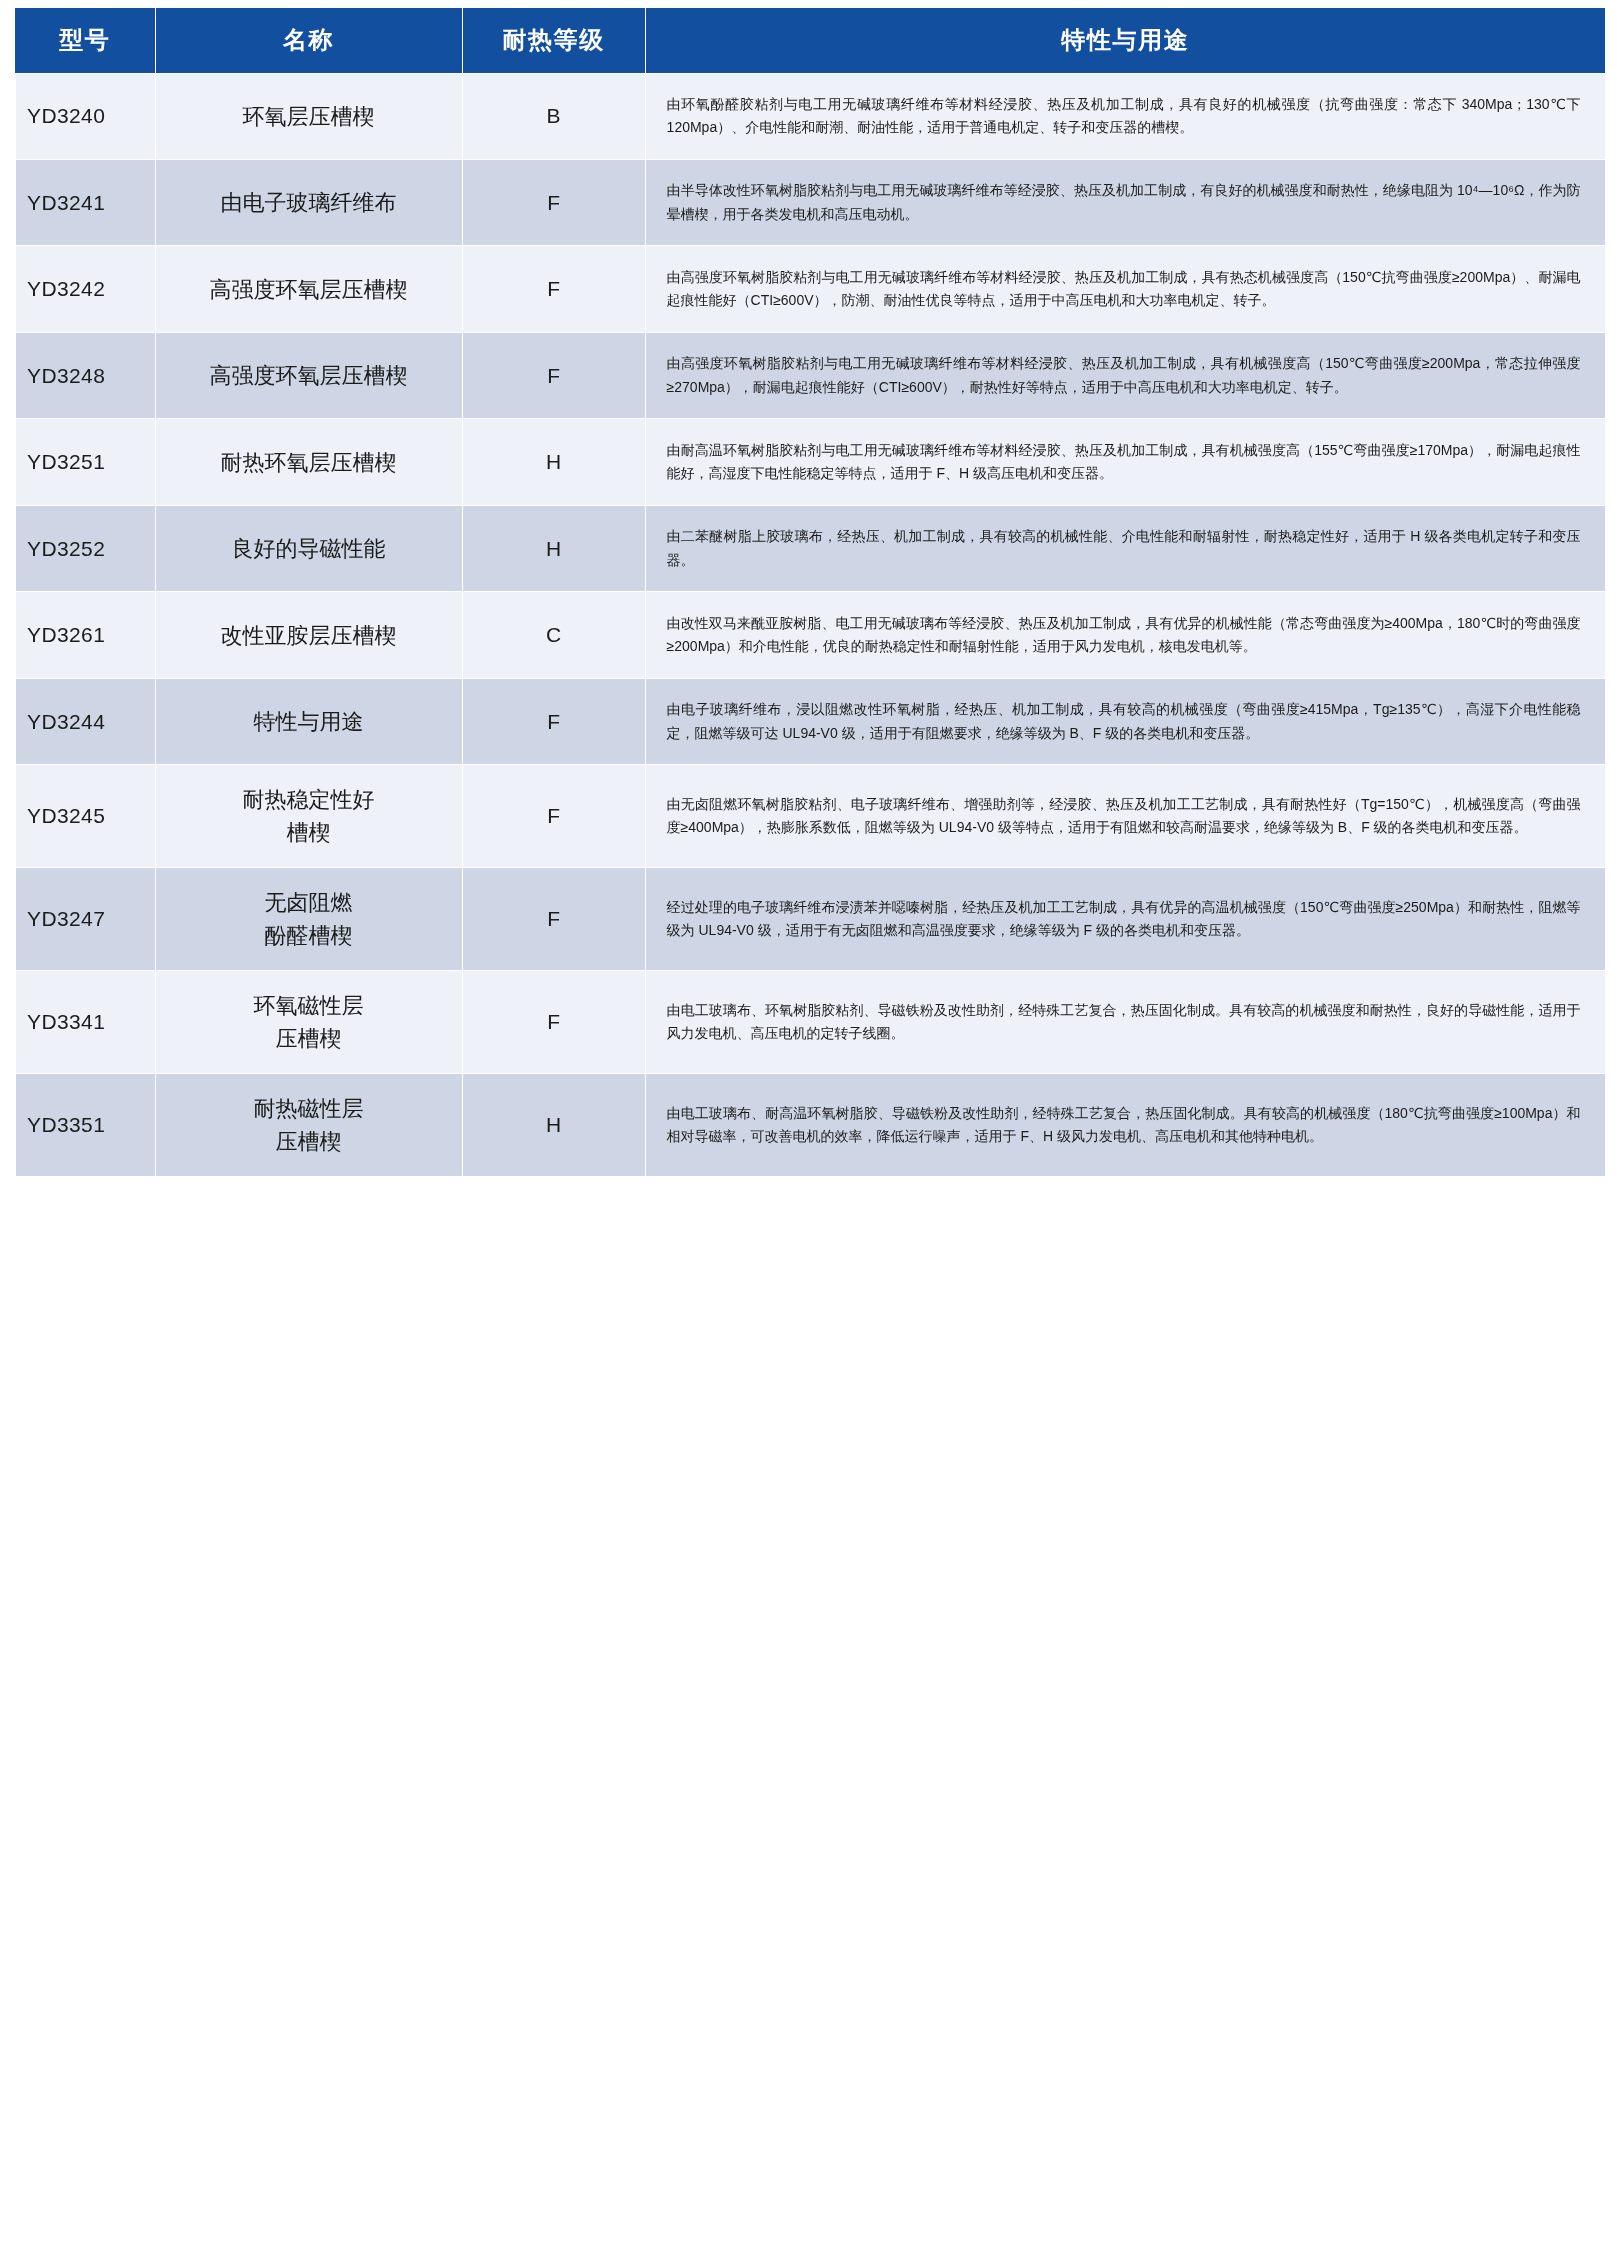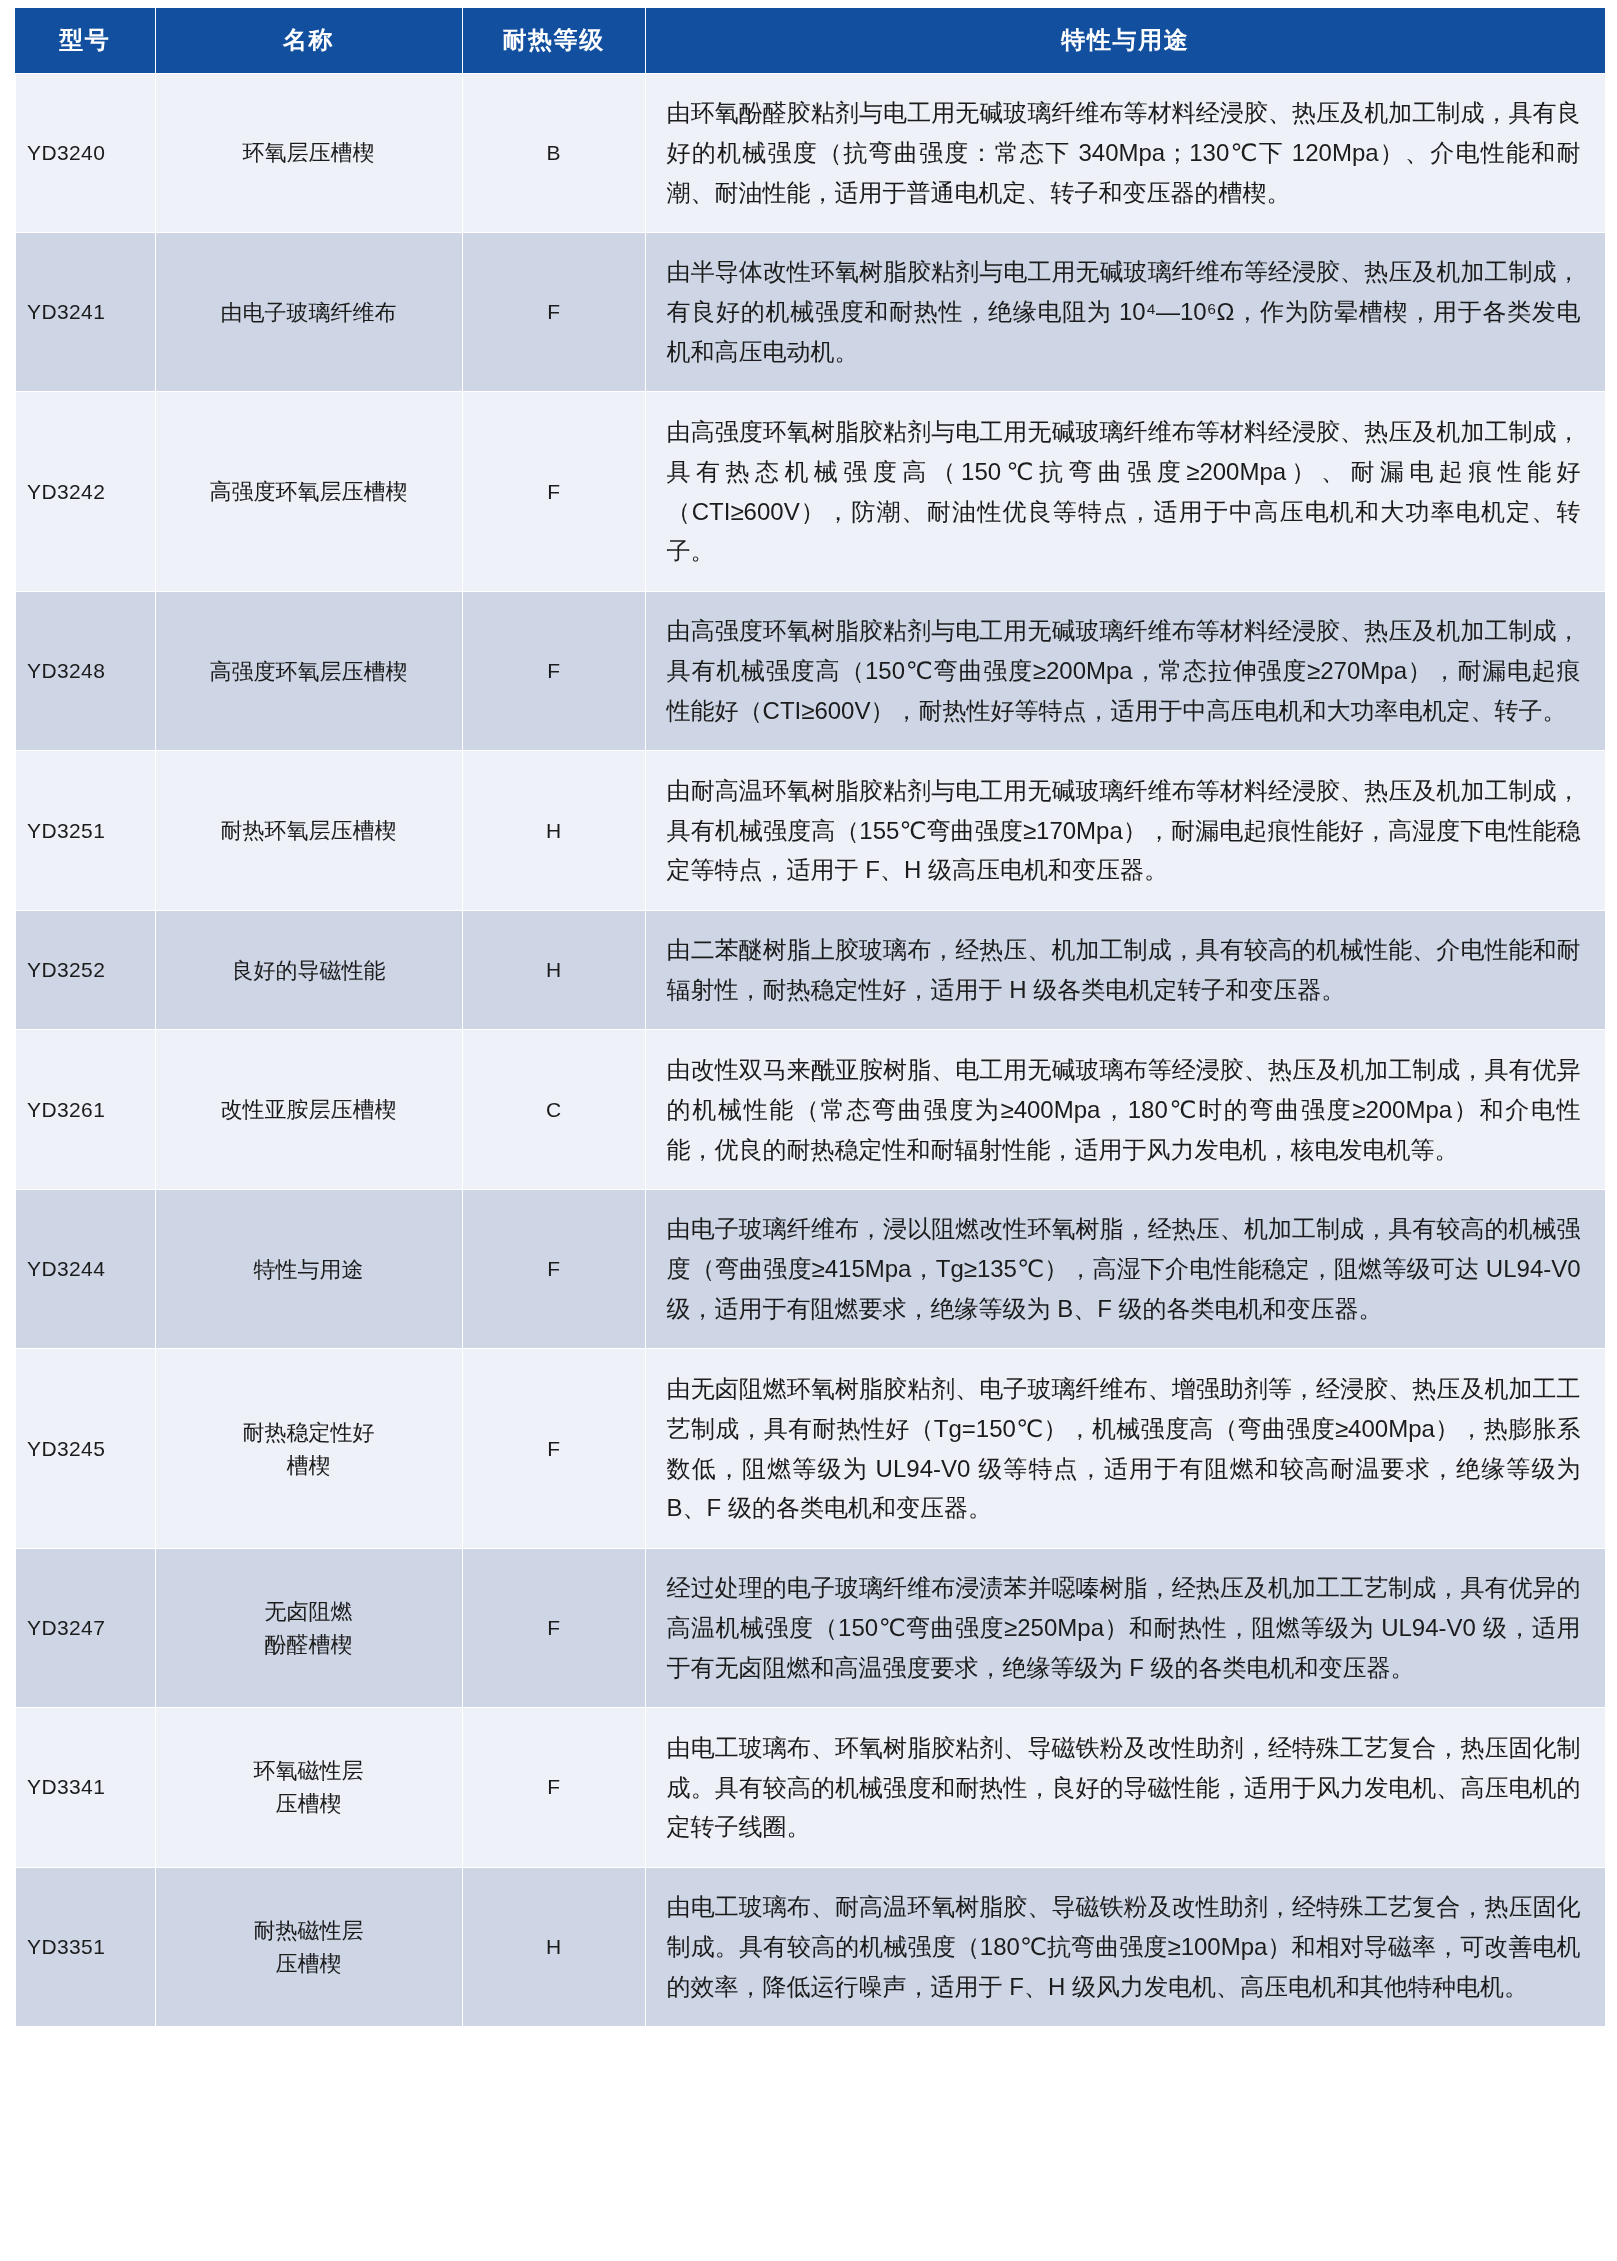--- a/index.html
+++ b/index.html
@@ -62,21 +62,21 @@
     margin-top: 12px;
   }
   td.grade {
     text-align: center;
     font-size: 21px;
   }
   td.desc {
     text-align: justify;
     text-justify: inter-ideograph;
     padding: 19.5px 24px 19.5px 21px;
-    font-size: 24px;
+    font-size: 14px;
     line-height: 1.66;
   }
   .nm-line { display: block; }
 </style>
 </head>
 <body>
 
 <div class="sheet">
   <table class="spec">
     <colgroup>

